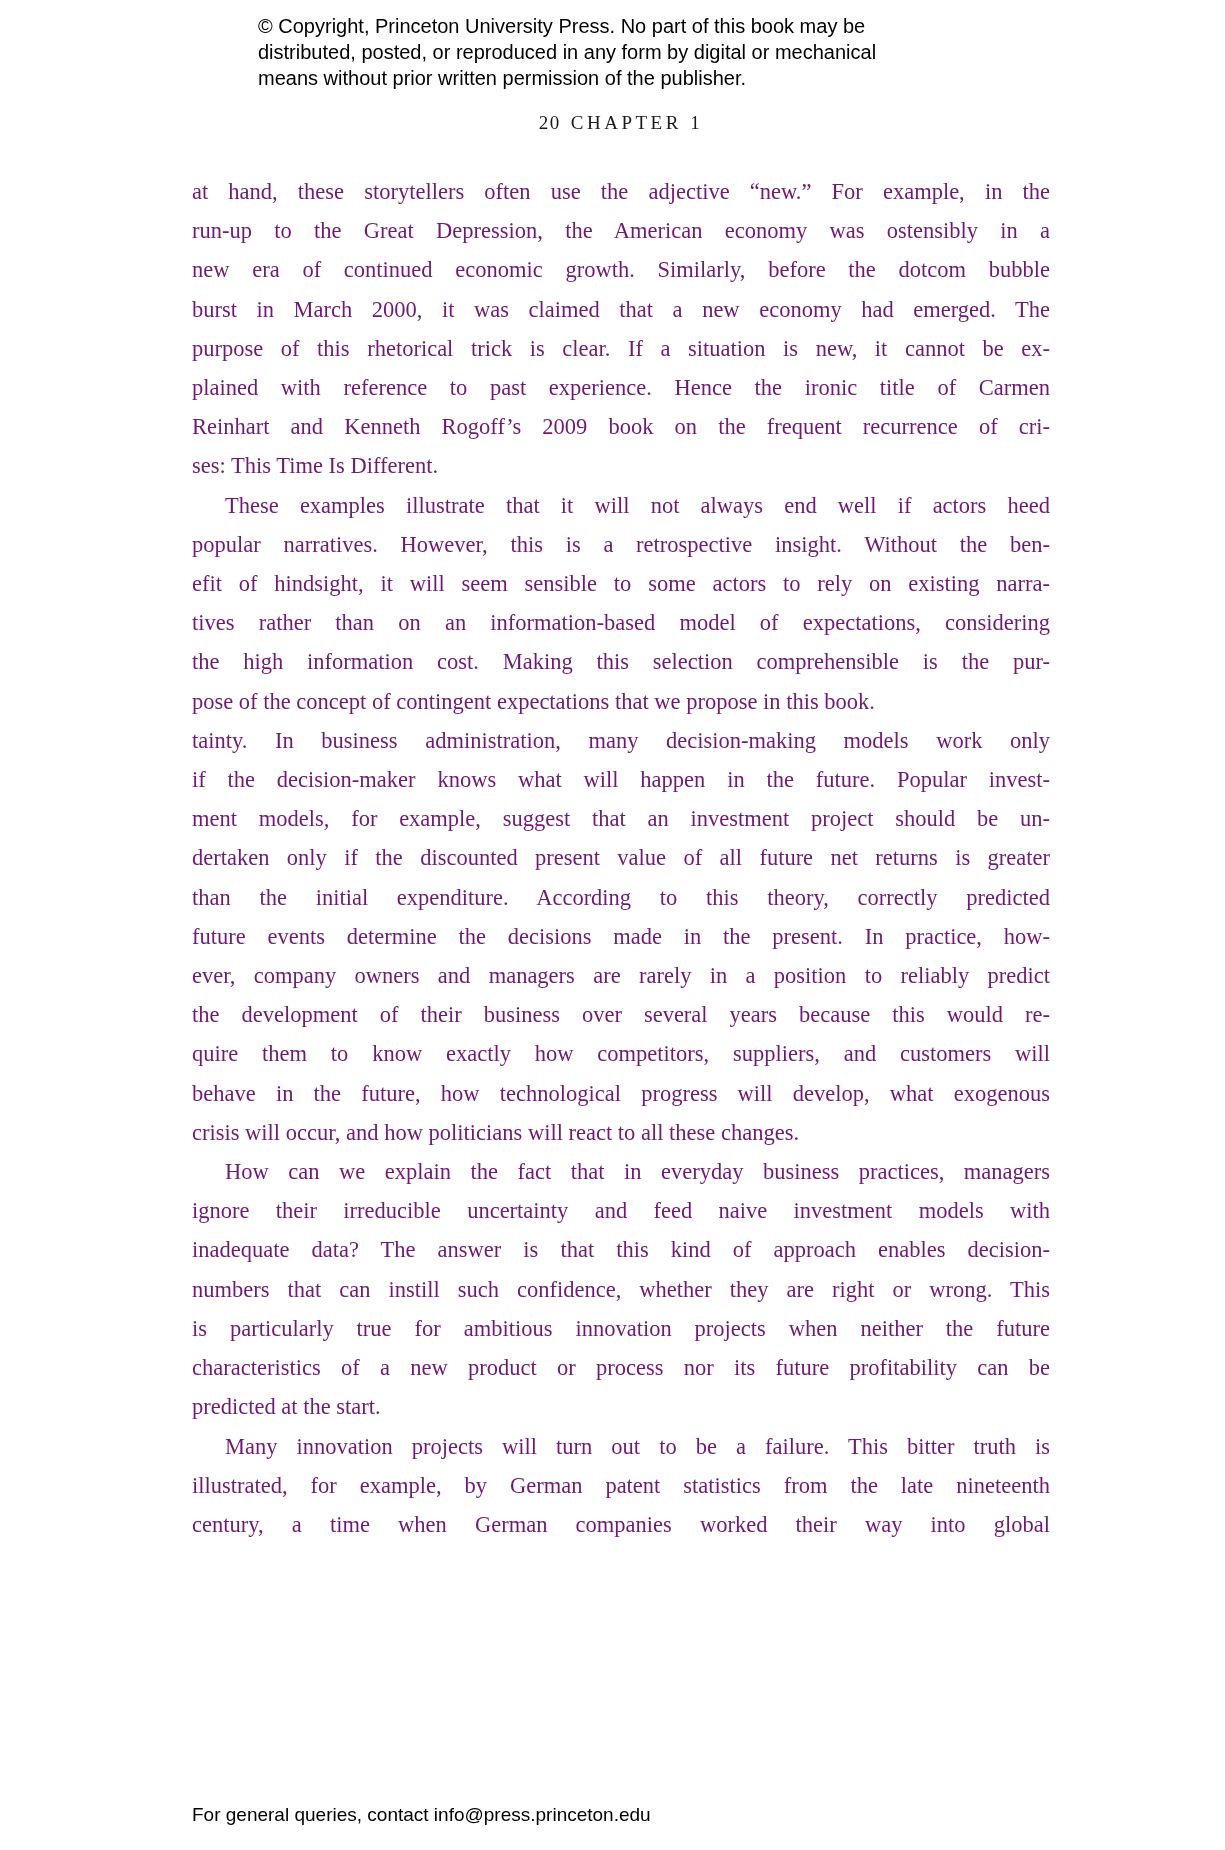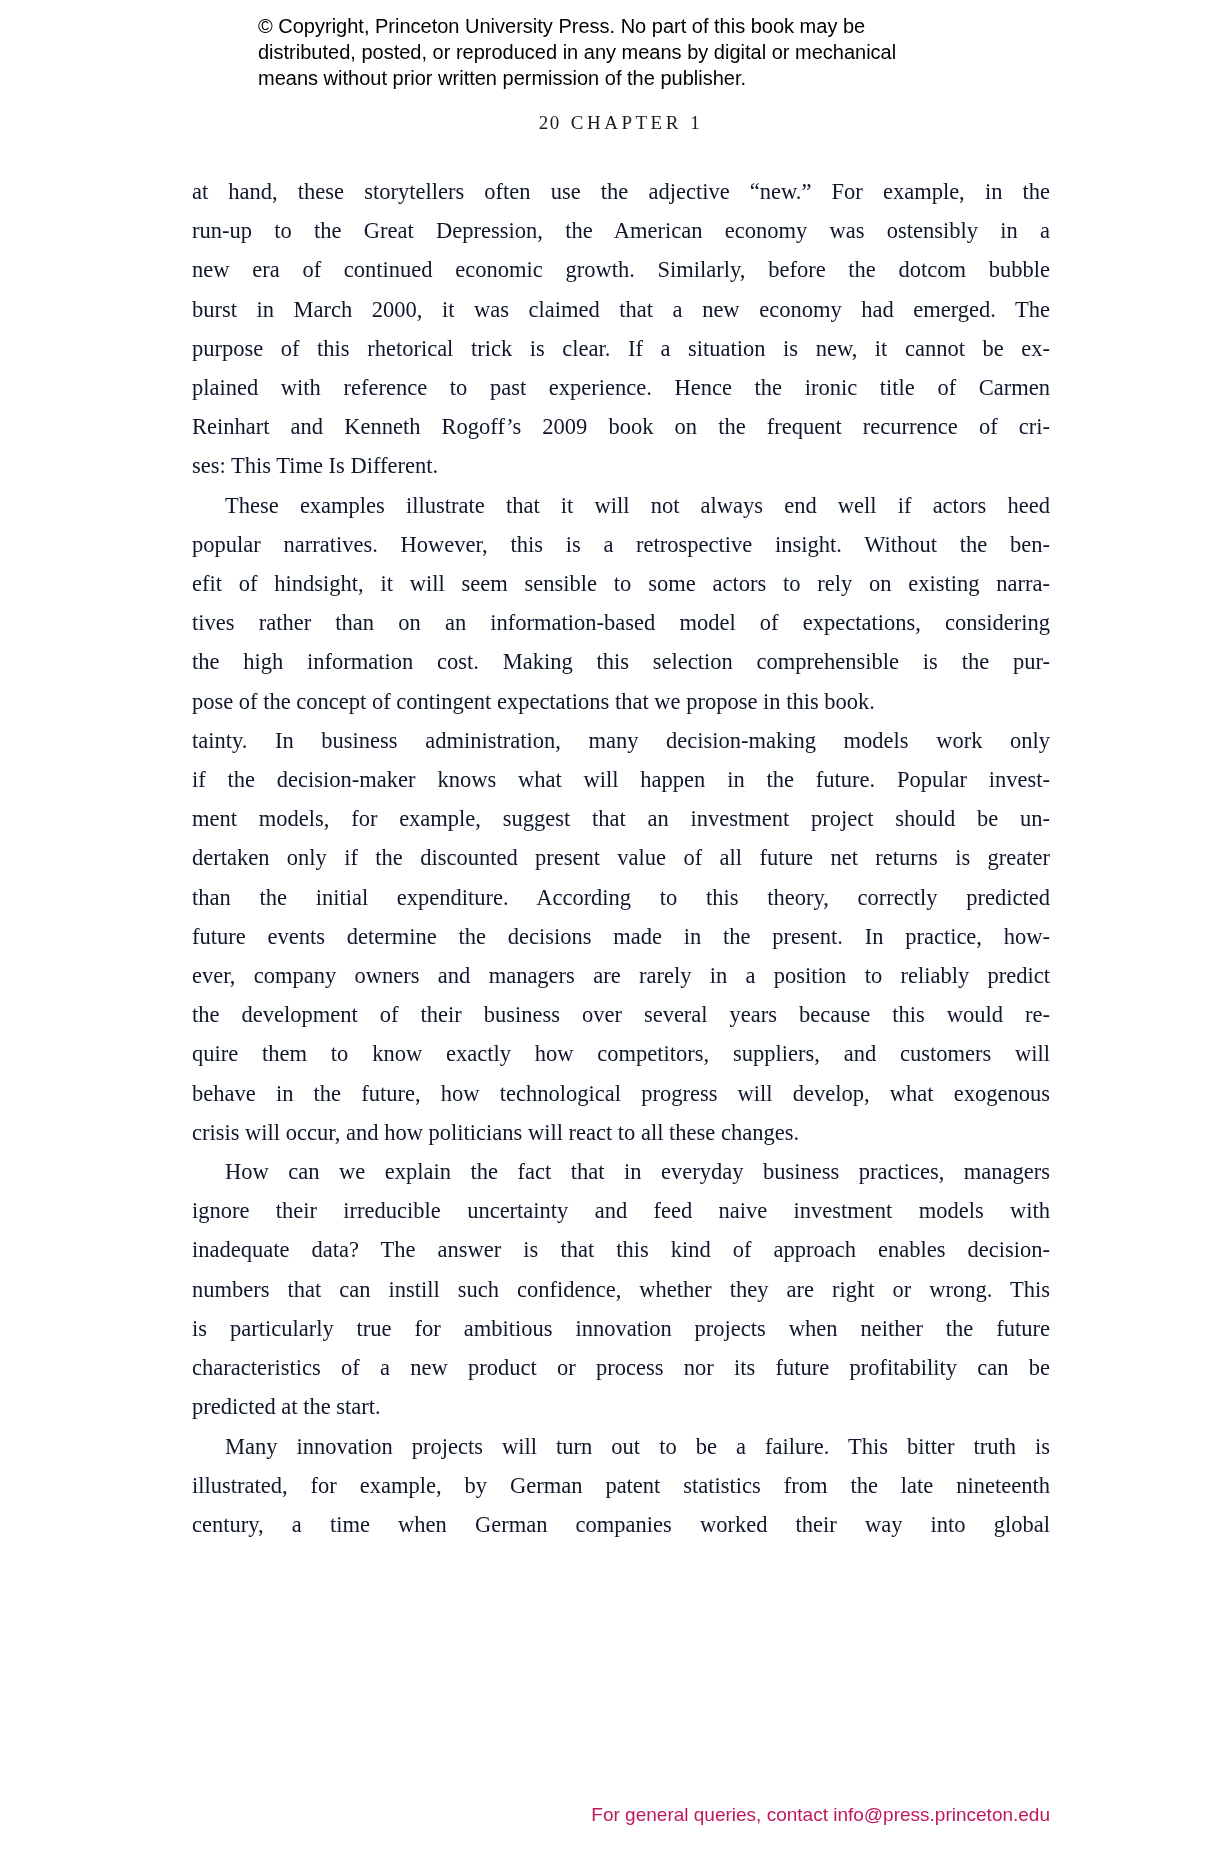--- a/index.html
+++ b/index.html
@@ -45,21 +45,21 @@
     text-align: right;
   }
   
   .body-col {
     position: absolute;
     left: 192px;
     top: 172px;
     width: 858px;
     font-family: "Liberation Serif", serif;
     font-size: 22.5px;
-    color: #0f172a;
+    color: #701a75;
   }
   .para { margin: 0; }
   .line {
     line-height: 39.2px;
     text-align: justify;
     text-align-last: justify;
   }
   .line.lastline {
     text-align: left;
     text-align-last: left;
@@ -67,34 +67,34 @@
   .line.indent {
     text-indent: 33px;
   }
   .italic { }
   
   .footer {
     position: absolute;
     left: 192px;
     top: 1804px;
     width: 858px;
-    text-align: right;
+    text-align: left;
     font-family: "Liberation Sans", sans-serif;
     font-size: 19px;
-    color: #be185d;
+    color: #000000;
   }
 </style>
 </head>
 <body>
 
 <div class="page">
 
   <div class="copyright">
       <div class="copyright-line">© Copyright, Princeton University Press. No part of this book may be</div>
-      <div class="copyright-line">distributed, posted, or reproduced in any means by digital or mechanical</div>
+      <div class="copyright-line">distributed, posted, or reproduced in any form by digital or mechanical</div>
       <div class="copyright-line">means without prior written permission of the publisher.</div>
     </div>
 
   <div class="running-head">
     <span class="page-num">20</span><span class="chapter">CHAPTER 1</span>
   </div>
 
   <div class="body-col">
       <div class="para">
         <div class="line"><span>at hand, these storytellers often use the adjective “new.” For example, in the</span></div>

